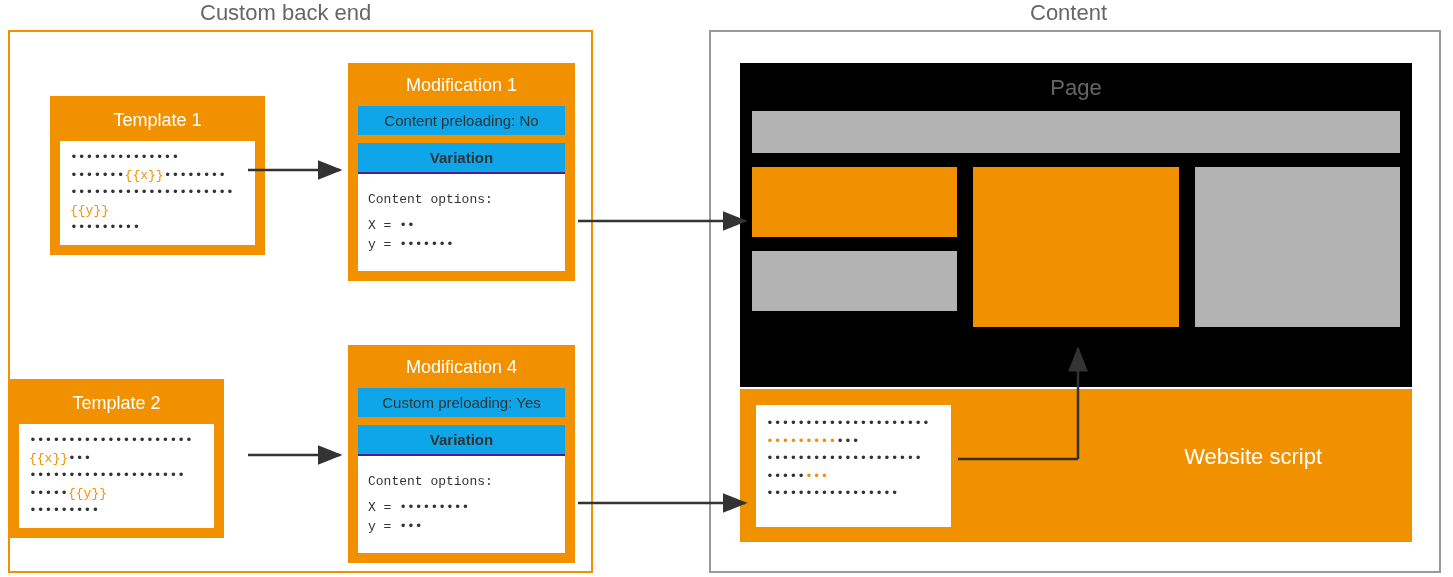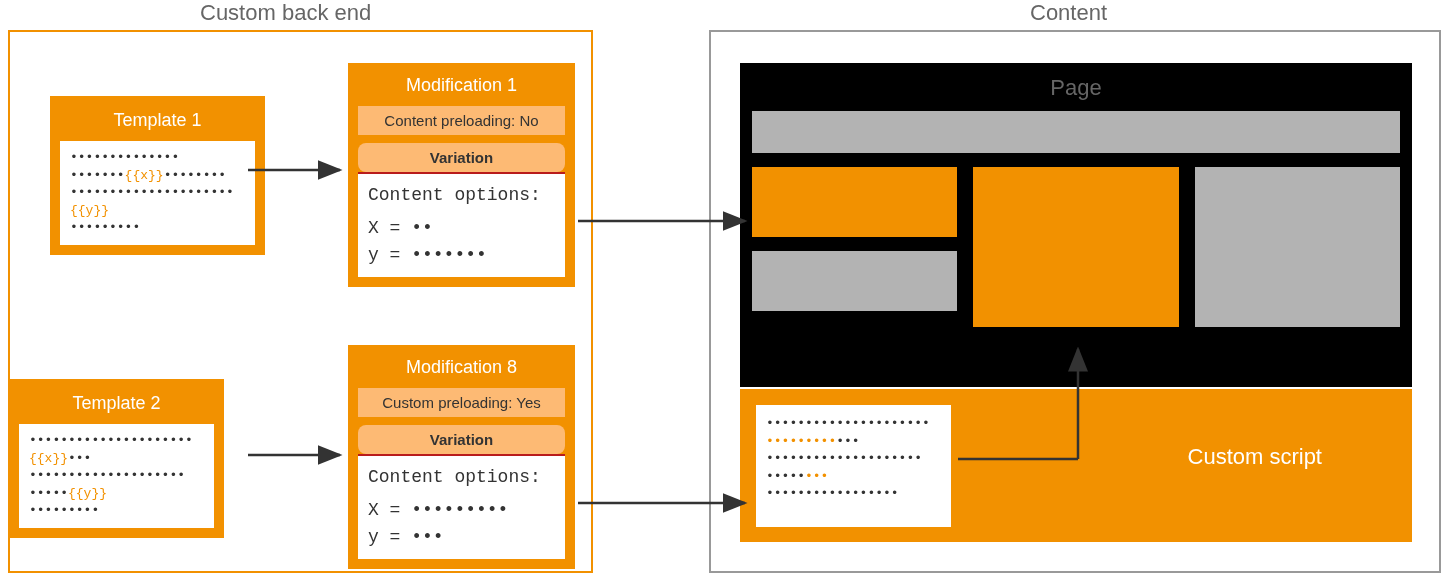--- a/index.html
+++ b/index.html
@@ -63,33 +63,33 @@
     padding: 10px;
   }
   .mod-title {
     color: #fff;
     text-align: center;
     font-size: 18px;
     padding: 2px 0 10px 0;
     font-weight: 400;
   }
   .mod-strip {
-    background: #fdba74;
+    background: #0ea5e9;
     text-align: center;
     font-size: 15px;
     padding: 6px 0;
     margin-bottom: 8px;
   }
-  .mod-strip.bold { font-weight: 700; margin-bottom: 0; border-radius: 8px; }
+  .mod-strip.bold { font-weight: 700; margin-bottom: 0; }
   .mod-opts {
     background: #fff;
-    border-top: 2px solid #b91c1c;
+    border-top: 2px solid #4c1d95;
     font-family: "Consolas", "Courier New", monospace;
-    font-size: 18px;
-    padding: 8px 10px;
+    font-size: 13px;
+    padding: 16px 10px;
     line-height: 1.5;
     color: #333;
   }
 
   
   .page-box {
     position: absolute;
     background: #000000;
     left: 740px;
     top: 63px;
@@ -192,21 +192,21 @@
   <div class="mod-strip bold">Variation</div>
   <div class="mod-opts">
     <div>Content options:</div>
     <div style="height:6px"></div>
     <div>X = ••</div>
     <div>y = •••••••</div>
   </div>
 </div>
 
 <div class="modification-box" style="left:348px; top:345px;">
-  <div class="mod-title">Modification 8</div>
+  <div class="mod-title">Modification 4</div>
   <div class="mod-strip">Custom preloading: Yes</div>
   <div class="mod-strip bold">Variation</div>
   <div class="mod-opts">
     <div>Content options:</div>
     <div style="height:6px"></div>
     <div>X = •••••••••</div>
     <div>y = •••</div>
   </div>
 </div>
 
@@ -228,21 +228,21 @@
 </div>
 
 <div class="custom-script">
   <div class="script-body">
     <div><span>•••••••••••••••••••••</span></div>
     <div class="oline"><span class="var">•••••••••</span><span>•••</span></div>
     <div><span>••••••••••••••••••••</span></div>
     <div class="oline"><span>•••••</span><span class="var">•••</span></div>
     <div><span>•••••••••••••••••</span></div>
   </div>
-  <div class="custom-script-label">Custom script</div>
+  <div class="custom-script-label">Website script</div>
 </div>
 
 <svg class="arrows">
   <defs>
     <marker id="arrowhead" markerWidth="10" markerHeight="8" refX="9" refY="4" orient="auto">
       <polygon points="0 0, 10 4, 0 8" fill="#333"></polygon>
     </marker>
   </defs>
 
   <line x1="248" y1="170" x2="340" y2="170" stroke="#333" stroke-width="2.5" marker-end="url(#arrowhead)"></line>

